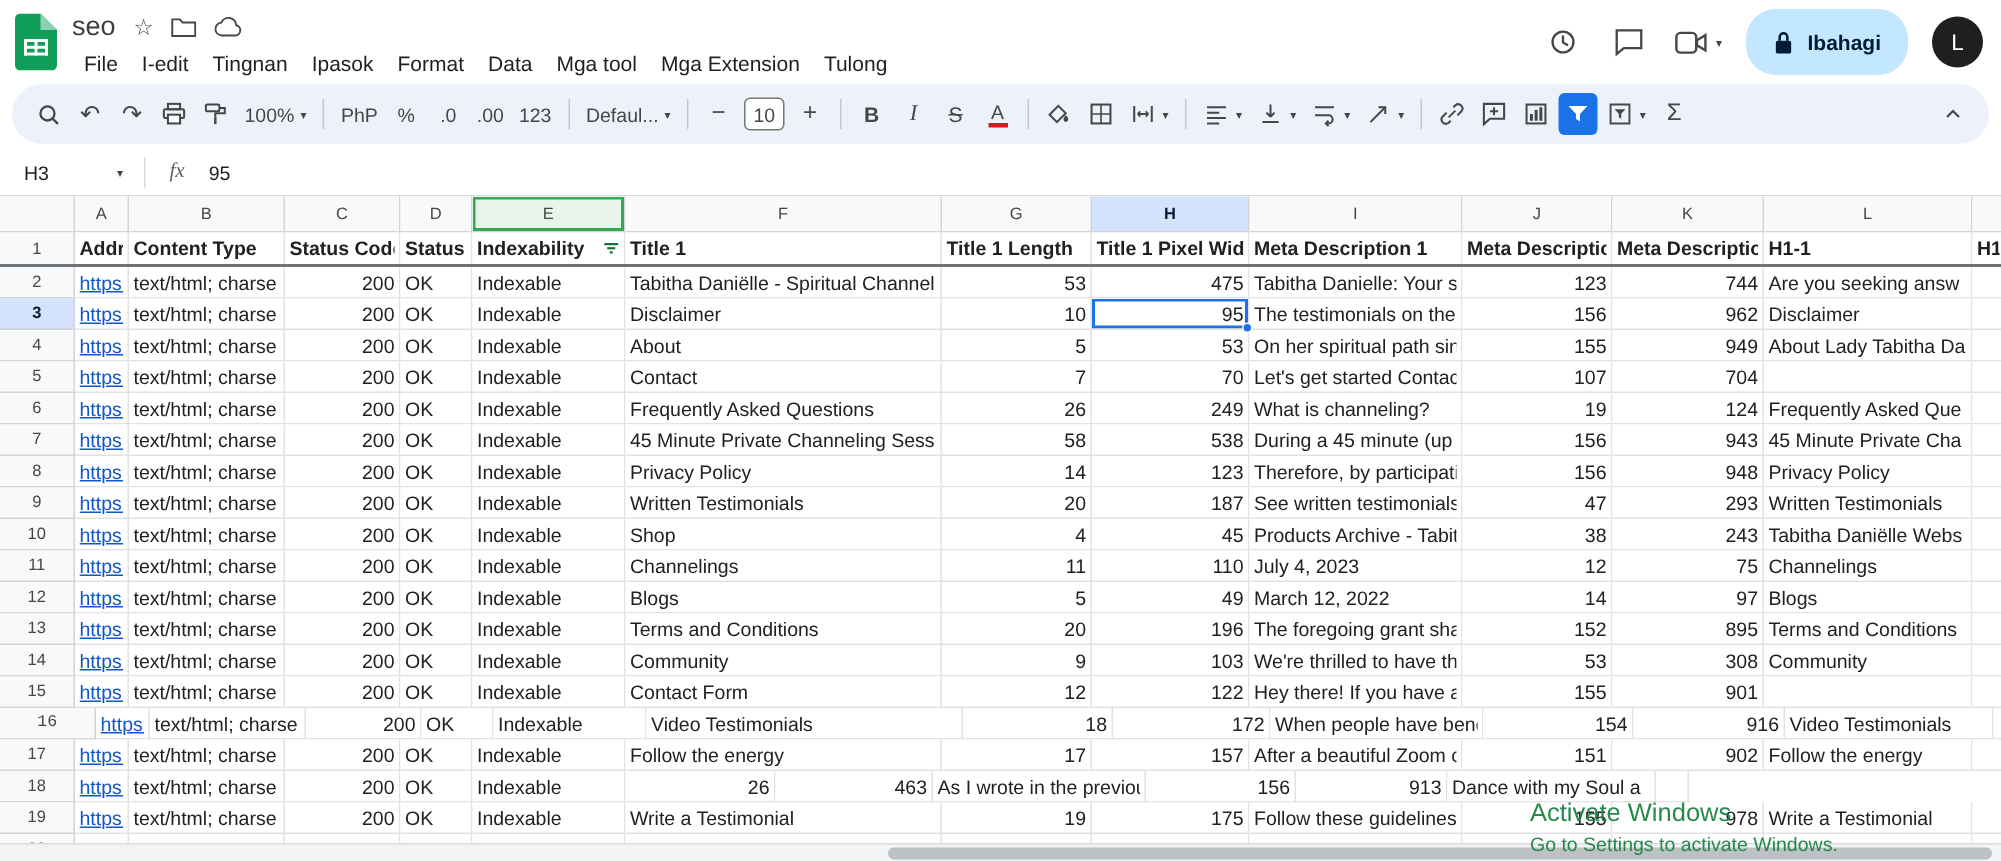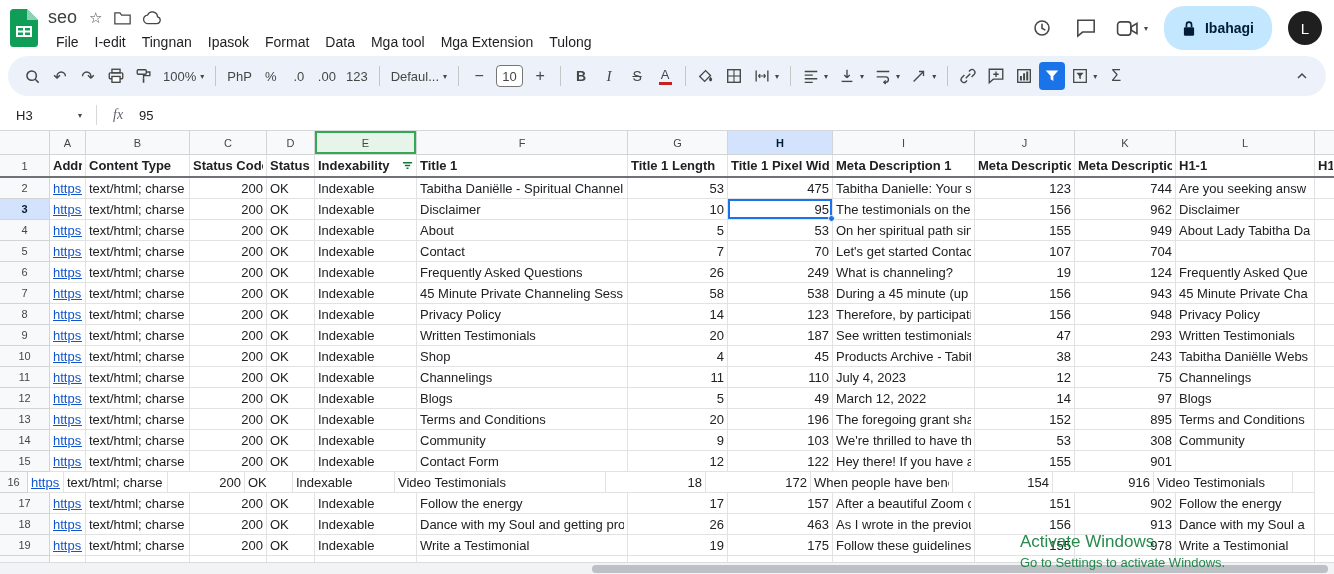--- a/index.html
+++ b/index.html
@@ -957,21 +957,21 @@
         <span class="txt">901</span>
       </div>
       <div class="gcell cell" style="width: 139px;">
         <span class="txt"></span>
       </div>
       <div class="gcell cell" style="width: 22px;">
         <span class="txt"></span>
       </div>
     </div>
     <div class="grow">
-      <div class="gcell rowhdr" style="width: 28px;">16</div>
+      <div class="gcell rowhdr" style="width: 64px; font-family: Liberation Mono, monospace;">16</div>
       <div class="gcell cell link" style="width: 36px;">
         <span class="txt">https://t</span>
       </div>
       <div class="gcell cell" style="width: 104px;">
         <span class="txt">text/html; charse</span>
       </div>
       <div class="gcell cell num" style="width: 77px;">
         <span class="txt">200</span>
       </div>
       <div class="gcell cell" style="width: 48px;">
@@ -1056,23 +1056,20 @@
         <span class="txt">text/html; charse</span>
       </div>
       <div class="gcell cell num" style="width: 77px;">
         <span class="txt">200</span>
       </div>
       <div class="gcell cell" style="width: 48px;">
         <span class="txt">OK</span>
       </div>
       <div class="gcell cell" style="width: 102px;">
         <span class="txt">Indexable</span>
-      </div>
-      <div class="gcell cell" style="width: 211px;">
-        <span class="txt">Dance with my Soul and getting pro</span>
       </div>
       <div class="gcell cell num" style="width: 100px;">
         <span class="txt">26</span>
       </div>
       <div class="gcell cell num" style="width: 105px;">
         <span class="txt">463</span>
       </div>
       <div class="gcell cell" style="width: 142px;">
         <span class="txt">As I wrote in the previou</span>
       </div>

